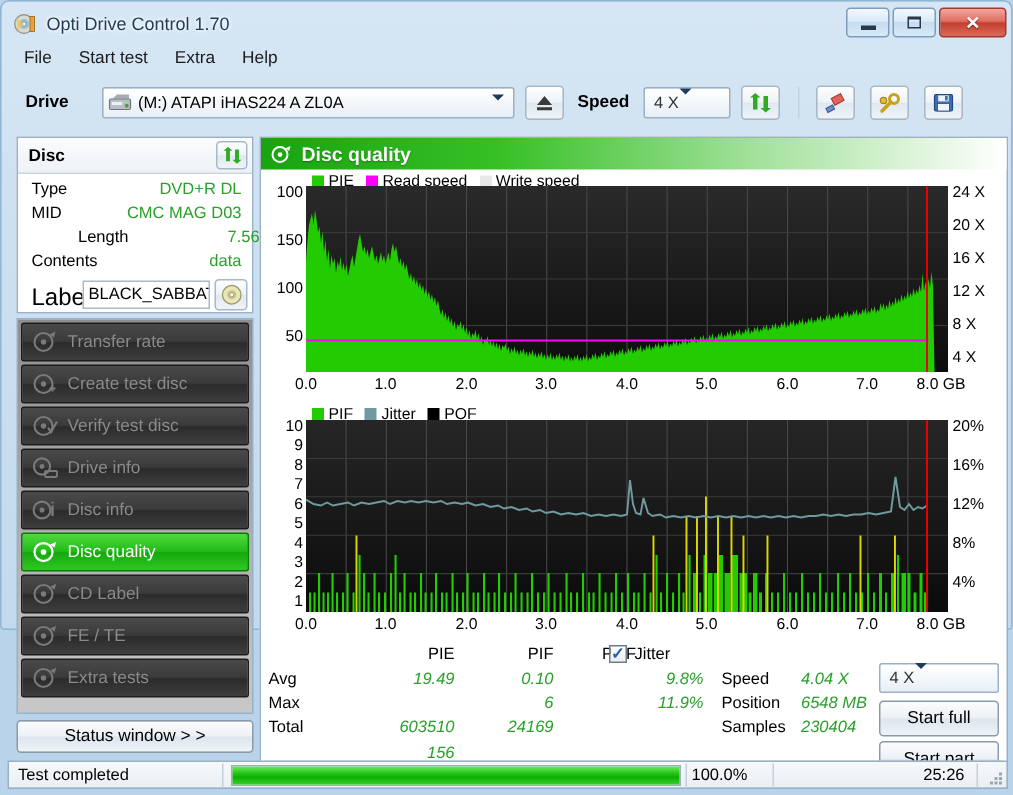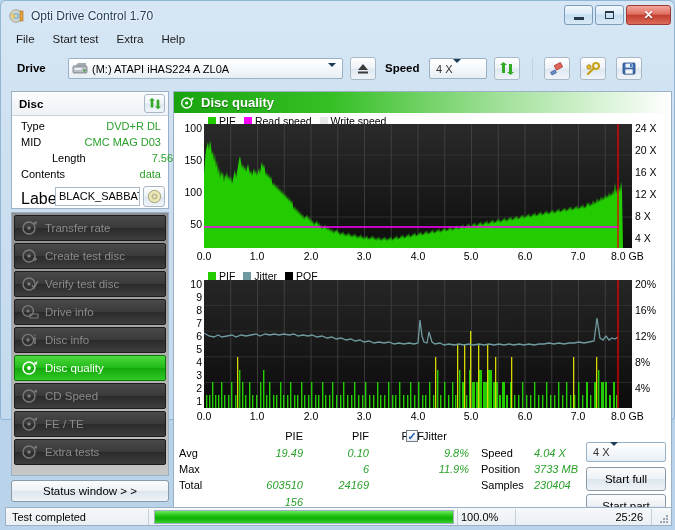--- a/index.html
+++ b/index.html
@@ -432,21 +432,21 @@
           <span>Disc quality</span>
         </div>
         <div class="nav-item">
           <span class="nicon">
             <svg width="18" height="16" viewBox="0 0 18 16">
                 <circle cx="8" cy="8" r="6" fill="none" stroke="#7a7a7a" stroke-width="1.4"></circle>
                 <circle cx="8" cy="8" r="1.8" fill="#7a7a7a"></circle>
                 <path d="M12.5 3 L16.5 1.2 L15.3 5.2 Z" fill="#7a7a7a"></path>
               </svg>
           </span>
-          <span>CD Speed</span>
+          <span>CD Label</span>
         </div>
         <div class="nav-item">
           <span class="nicon">
             <svg width="18" height="16" viewBox="0 0 18 16">
                 <circle cx="8" cy="8" r="6" fill="none" stroke="#7a7a7a" stroke-width="1.4"></circle>
                 <circle cx="8" cy="8" r="1.8" fill="#7a7a7a"></circle>
                 <path d="M12.5 3 L16.5 1.2 L15.3 5.2 Z" fill="#7a7a7a"></path>
               </svg>
           </span>
           <span>FE / TE</span>
@@ -780,21 +780,21 @@
         <div class="st val" style="left:245px;top:371px;width:50px;text-align:right;">11.9%</div>
 
         <div class="st lbl" style="left:5px;top:387px;">Total</div>
         <div class="st val" style="left:63px;top:387px;width:66px;text-align:right;">603510</div>
         <div class="st val" style="left:135px;top:387px;width:60px;text-align:right;">24169</div>
         <div class="st val" style="left:198px;top:387px;width:52px;text-align:right;"></div>
 
         <div class="st lbl" style="left:307px;top:355px;">Speed</div>
         <div class="st val" style="left:360px;top:355px;">4.04 X</div>
         <div class="st lbl" style="left:307px;top:371px;">Position</div>
-        <div class="st val" style="left:360px;top:371px;">3733 MB</div>
+        <div class="st val" style="left:360px;top:371px;">6548 MB</div>
         <div class="st lbl" style="left:307px;top:387px;">Samples</div>
         <div class="st val" style="left:360px;top:387px;">230404</div>
 
         <div id="speed-combo2" style="left:412px;top:350px;">
           <span class="dtext">4 X</span>
           <span class="arrow" style="right:6px;top:8px;"><span class="caret"></span></span>
         </div>
         <div class="actbtn" style="left:412px;top:375px;text-align:right;">Start full</div>
         <div class="actbtn" style="left:412px;top:402px;">Start part</div>
       </div>

